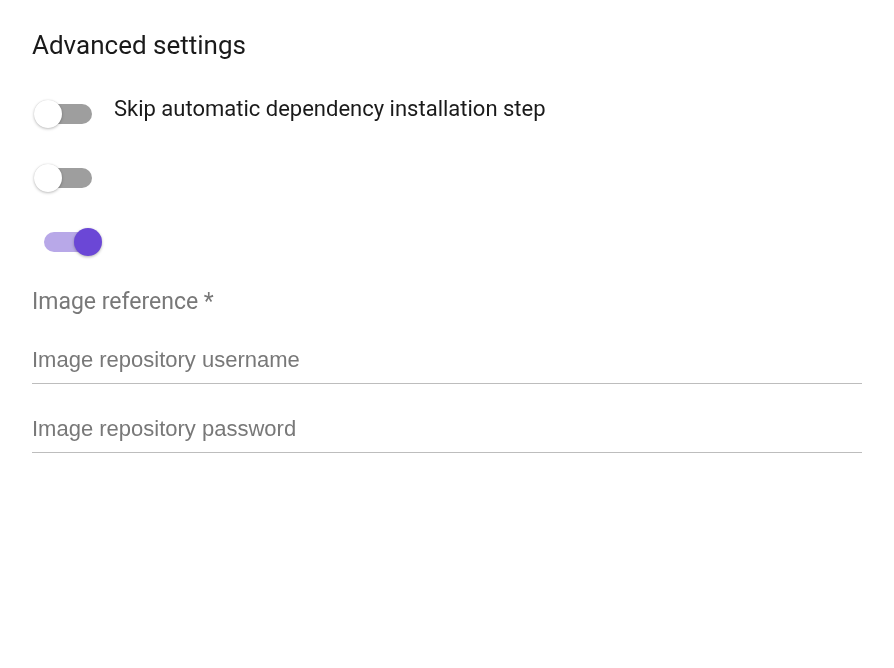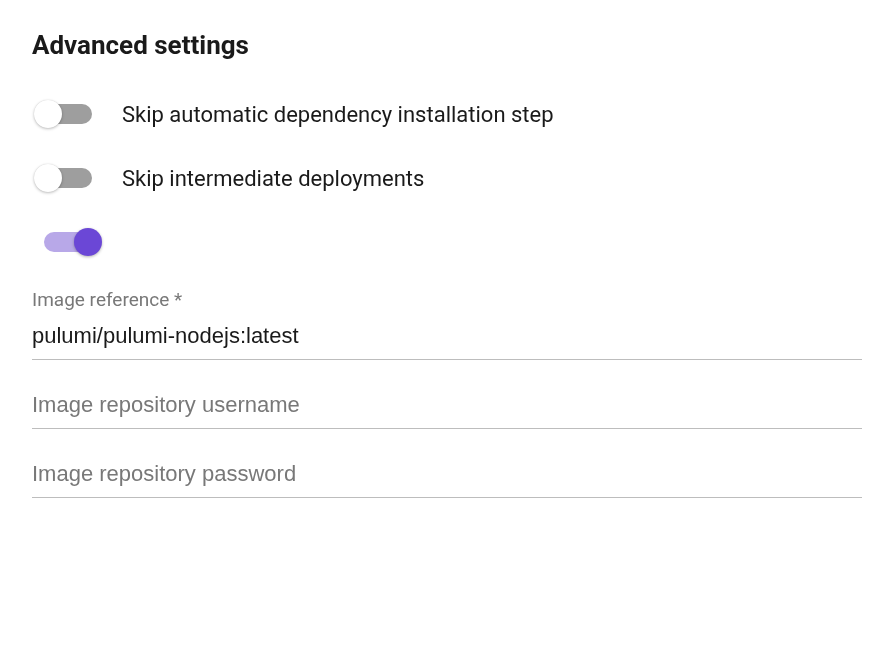--- a/index.html
+++ b/index.html
@@ -10,28 +10,27 @@
     body {
       font-family: -apple-system, BlinkMacSystemFont, "Segoe UI", Roboto, Helvetica, Arial, sans-serif;
       background: #ffffff;
       padding: 30px 32px;
       width: 894px;
       height: 668px;
       color: #1a1a1a;
     }
     .section-title {
       font-size: 26px;
-      font-weight: 700;
+      font-weight: 400;
       margin-bottom: 36px;
       color: #1a1a1a;
     }
     .toggle-row {
       display: flex;
-      align-items: center;
-      gap: 18px;
+      gap: 10px;
       margin-bottom: 28px;
       margin-top: 28px;
     }
     .toggle {
       position: relative;
       width: 72px;
       height: 36px;
       flex-shrink: 0;
       cursor: pointer;
     }
@@ -66,21 +65,21 @@
     }
     .toggle-label {
       font-size: 22px;
       color: #1a1a1a;
     }
     .field {
       margin-top: 22px;
       margin-bottom: 28px;
     }
     .field-label {
-      font-size: 19px;
+      font-size: 23px;
       color: #787878;
       margin-bottom: 8px;
       display: block;
     }
     .field-input {
       width: 100%;
       border: none;
       border-bottom: 1px solid #bdbdbd;
       font-size: 22px;
       padding: 4px 0 10px 0;
@@ -109,33 +108,31 @@
     <div class="toggle-thumb"></div>
   </div>
   <span class="toggle-label">Skip automatic dependency installation step</span>
 </div>
 
 <div class="toggle-row">
   <div class="toggle">
     <div class="toggle-track"></div>
     <div class="toggle-thumb"></div>
   </div>
-  <span class="toggle-label">Skip intermediate deployments</span>
 </div>
 
 <div class="toggle-row">
   <div class="toggle on">
     <div class="toggle-track"></div>
     <div class="toggle-thumb"></div>
   </div>
 </div>
 
 <div class="field">
   <label class="field-label">Image reference *</label>
-  <input type="text" class="field-input" value="pulumi/pulumi-nodejs:latest" style="">
 </div>
 
 <div class="field empty">
   <input type="text" class="field-input" placeholder="Image repository username" style="">
 </div>
 
 <div class="field empty">
   <input type="password" class="field-input" placeholder="Image repository password" style="">
 </div>
 

